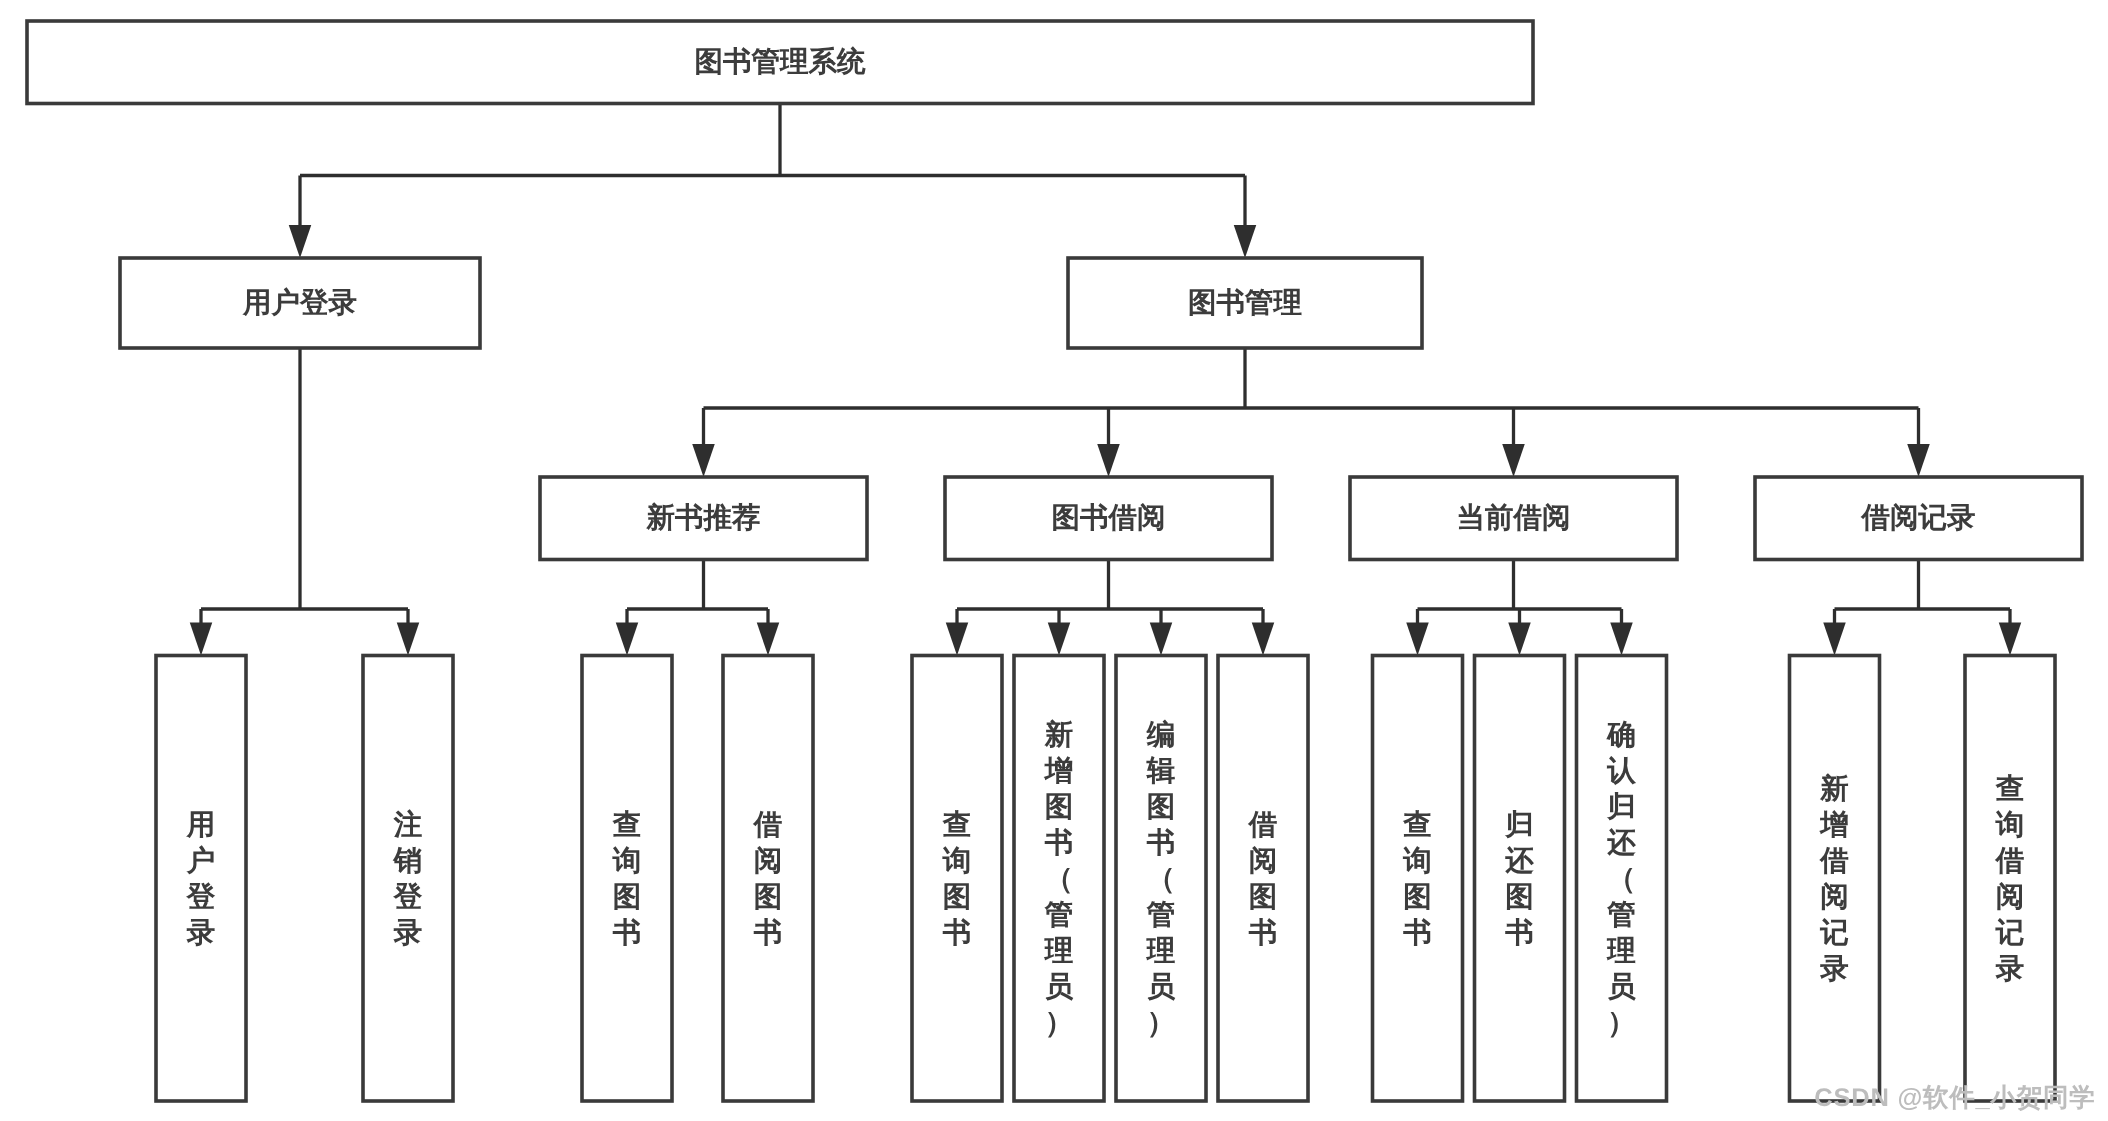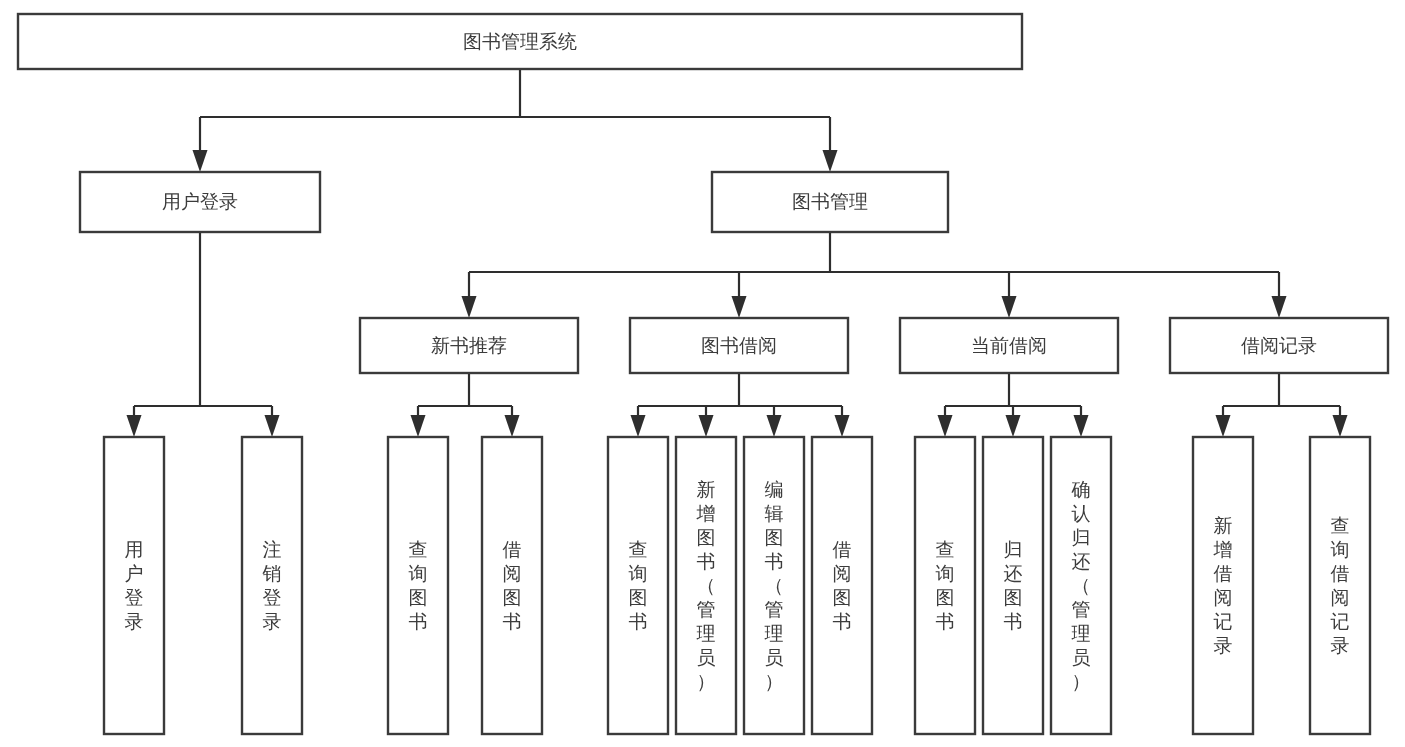--- a/index.html
+++ b/index.html
@@ -9,20 +9,21 @@
   }
   body {
     font-family: "Liberation Sans", "DejaVu Sans", sans-serif;
   }
   #diagram-root {
     position: relative;
     width: 1405px;
     height: 747px;
     background: #ffffff;
     overflow: hidden;
+    font-weight: bold;
   }
   svg#tree-svg {
     position: absolute;
     left: 0;
     top: 0;
     width: 1405px;
     height: 747px;
     display: block;
   }
   .node-rect {
@@ -199,13 +200,14 @@
         <g>
           <rect x="1193" y="437" width="60" height="297" class="node-rect"></rect>
           <text x="1223" class="node-label-vert"><tspan x="1223" y="532.22">新</tspan><tspan x="1223" y="556.22">增</tspan><tspan x="1223" y="580.22">借</tspan><tspan x="1223" y="604.22">阅</tspan><tspan x="1223" y="628.22">记</tspan><tspan x="1223" y="652.22">录</tspan></text>
         </g>
         <g>
           <rect x="1310" y="437" width="60" height="297" class="node-rect"></rect>
           <text x="1340" class="node-label-vert"><tspan x="1340" y="532.22">查</tspan><tspan x="1340" y="556.22">询</tspan><tspan x="1340" y="580.22">借</tspan><tspan x="1340" y="604.22">阅</tspan><tspan x="1340" y="628.22">记</tspan><tspan x="1340" y="652.22">录</tspan></text>
         </g>
       </g>
   </svg>
+  <div class="watermark">CSDN @软件_小贺同学</div>
 </div>
 
 </body></html>

